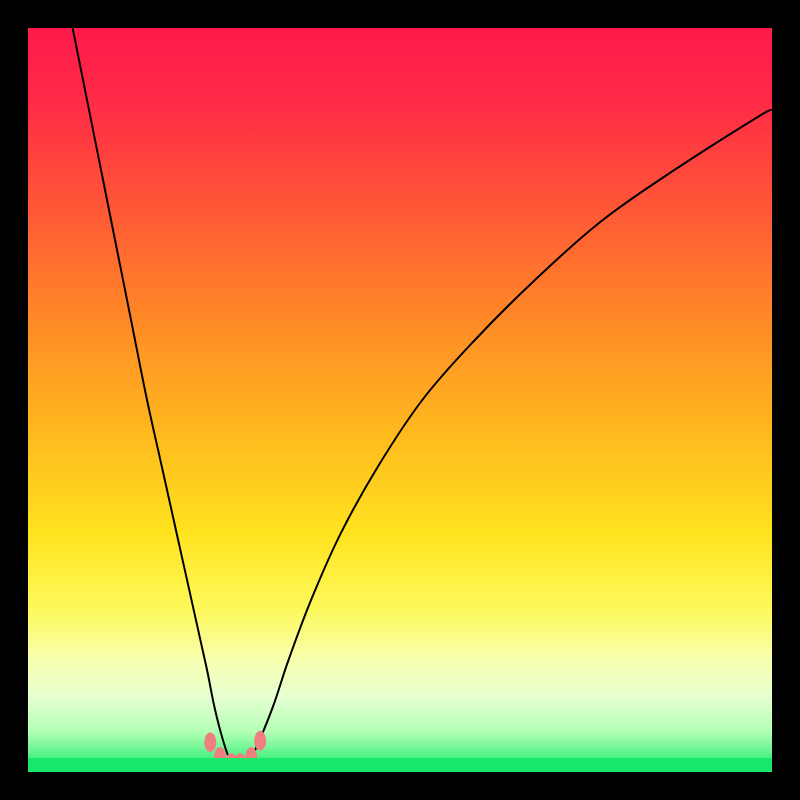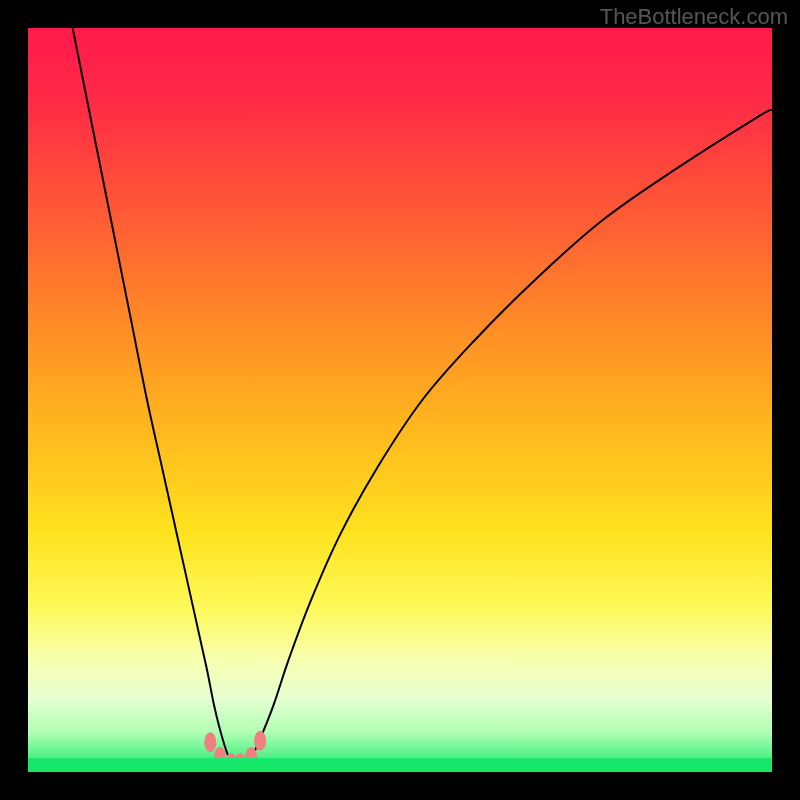--- a/index.html
+++ b/index.html
@@ -59,21 +59,20 @@
     right: 0;
     bottom: 0;
     height: 14px;
     background: #17e86b;
   }
 </style>
 </head>
 <body>
 
 <div class="frame">
-  <div class="watermark">TheBottleneck.com</div>
 
   <div class="plot-area">
     <svg class="gradient-bg" viewBox="0 0 744 744" preserveAspectRatio="none">
       <defs>
         <linearGradient id="bg-grad" x1="0" y1="0" x2="0" y2="1">
             <stop offset="0%" stop-color="#ff1a4b"></stop>
             <stop offset="10%" stop-color="#ff2b46"></stop>
             <stop offset="25%" stop-color="#ff5a35"></stop>
             <stop offset="40%" stop-color="#ff8c26"></stop>
             <stop offset="55.00000000000001%" stop-color="#ffbb1e"></stop>

